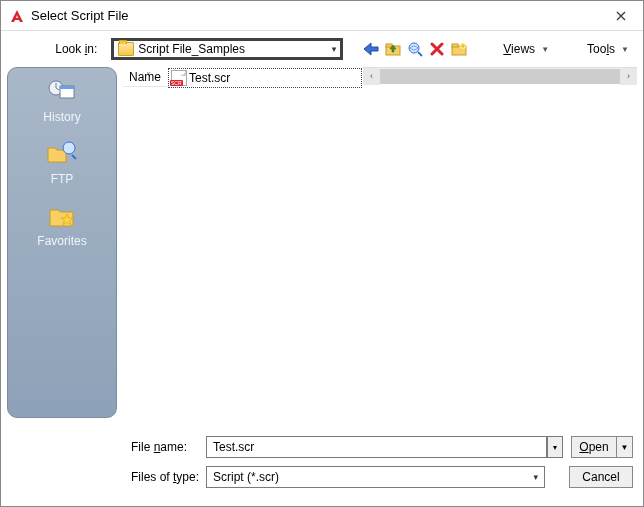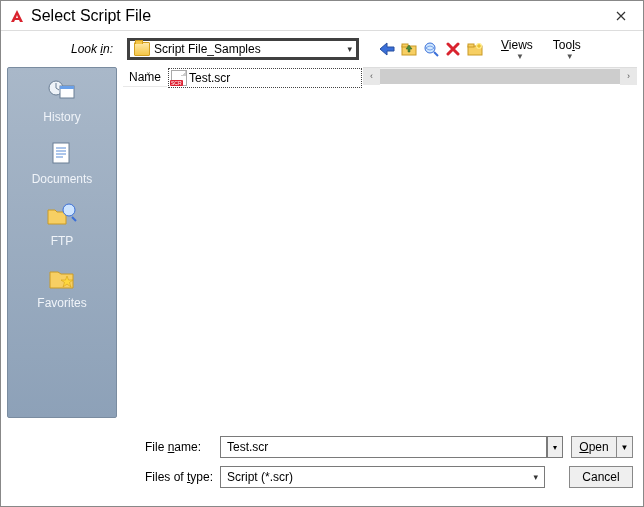--- a/index.html
+++ b/index.html
@@ -1,62 +1,62 @@
 <!DOCTYPE html>
 <html><head>
   <meta charset="utf-8">
   <style>
     * { box-sizing: border-box; font-family: "Segoe UI", Tahoma, sans-serif; font-size: 12px; }
     body { margin: 0; padding: 0; background: #fff; width: 644px; height: 507px; border: 1px solid #888; display: flex; flex-direction: column; }
     
     
     .titlebar { height: 30px; display: flex; align-items: center; padding: 0 0 0 8px; border-bottom: 1px solid #ddd; }
     .app-icon { width: 16px; height: 16px; margin-right: 6px; display: flex; align-items: center; justify-content: center; }
-    .title-text { flex: 1; font-size: 16px; }
+    .title-text { flex: 1; font-size: 13px; }
     .close-btn { width: 45px; height: 30px; display: flex; align-items: center; justify-content: center; cursor: pointer; }
     
     
     .toolbar { height: 32px; display: flex; align-items: center; padding: 6px 10px 2px 10px; gap: 6px; }
-    .lookin-label { width: 110px; text-align: right; padding-right: 8px; font-style: italic; }
+    .lookin-label { width: 110px; text-align: right; padding-right: 8px; }
     .lookin-dropdown { flex: 0 0 232px; height: 22px; border: 3px solid #404040; background: #fff; display: flex; align-items: center; padding: 0 4px; }
     .folder-icon-small { width: 16px; height: 14px; background: linear-gradient(#ffe9a8,#f5c748); border: 1px solid #d4a020; border-radius: 1px; margin-right: 4px; position: relative; }
     .folder-icon-small::before { content:""; position:absolute; top:-3px; left:0; width:6px; height:3px; background:#f5c748; border:1px solid #d4a020; border-bottom:none; border-radius:1px 1px 0 0;}
     .lookin-text { flex: 1; }
     .dd-arrow { font-size: 9px; color: #333; }
     .tool-icons { display: flex; align-items: center; gap: 2px; margin-left: 12px; }
     .tb-icon { width: 20px; height: 20px; display: flex; align-items: center; justify-content: center; border: 1px solid transparent; cursor: pointer; }
-    .menu-btn { margin-left: 6px; display: flex; align-items: center; cursor: pointer; padding: 2px 4px; flex-direction: column; }
+    .menu-btn { margin-left: 24px; display: flex; align-items: center; cursor: pointer; padding: 2px 4px; }
     .menu-btn .arrow { font-size: 8px; margin-left: 6px; color: #555; }
     
     
     .main { flex: 1; display: flex; padding: 4px 6px 6px 6px; gap: 6px; overflow: hidden; }
     
     
-    .sidebar { width: 110px; background: linear-gradient(#a9b8c9, #8da1b8); border: 1px solid #7a8ca0; display: flex; flex-direction: column; align-items: center; padding-top: 10px; border-radius: 2px; }
+    .sidebar { width: 110px; background: linear-gradient(#a9b8c9, #8da1b8); border: 1px solid #7a8ca0; display: flex; flex-direction: column; align-items: center; padding-top: 10px; border-radius: 10px; }
     .side-item { display: flex; flex-direction: column; align-items: center; margin-bottom: 16px; color: #f0f4f9; font-size: 11px; cursor: pointer; }
     .side-icon { width: 32px; height: 28px; margin-bottom: 4px; display: flex; align-items: center; justify-content: center; }
     
     
     .file-area { flex: 1; display: flex; flex-direction: row; }
     .list-header { height: 20px; display: flex; align-items: center; padding: 0 6px; border-bottom: 1px solid #e8e8e8; position: relative; }
     .sort-marker { position: absolute; left: 50%; top: 0; font-size: 8px; color: #777; }
     .file-list { flex: 1; border: none; background: #fff; padding: 2px; overflow: auto; }
     .file-row { display: flex; align-items: center; height: 18px; padding: 0 2px; }
     .file-row.selected { outline: 1px dotted #444; }
     .scr-icon { width: 16px; height: 16px; margin-right: 2px; position: relative; background: #fff; border: 1px solid #aaa; }
     .scr-icon::after { content:"SCR"; position:absolute; bottom:-1px; left:-2px; font-size:5px; background:#d23; color:#fff; padding:0 1px; line-height:6px; border-radius:1px;}
     .scr-icon::before { content:""; position:absolute; top:0; right:0; width:5px; height:5px; background: linear-gradient(135deg,#fff 50%,#ccc 50%);}
     
     .hscroll { height: 17px; background: #f0f0f0; border-top: 1px solid #ddd; display: flex; align-items: center; }
     .hs-arrow { width: 17px; height: 17px; background: #e8e8e8; display: flex; align-items: center; justify-content: center; font-size: 9px; color: #555; }
     .hs-thumb { width: 240px; height: 15px; background: #cdcdcd; margin-left: 0; }
     .hs-track { flex: 1; }
     
     
-    .bottom { padding: 12px 10px 10px 24px; }
+    .bottom { padding: 12px 10px 10px 10px; }
     .bottom-row { display: flex; align-items: center; margin-bottom: 8px; }
     .blabel { text-align: left; padding-right: 4px; padding-left: 120px; white-space: nowrap;}
     .bottom-left-pad { flex-basis: 195px; flex-shrink:0; text-align:left; display:flex; align-items:center;}
     .binput-wrap { flex: 1; display: flex; align-items: stretch; height: 22px; }
     .binput { flex: 1; border: 1px solid #7a7a7a; padding: 2px 6px; outline: none; background:#fff;}
     .binput.select { display: flex; align-items: center; justify-content: space-between; }
     .btn { width: 60px; height: 22px; margin-left: 8px; border: 1px solid #888; background: #efefef; cursor: pointer; display: flex; align-items: center; justify-content: center; }
     .btn.split { width: 46px; margin-right: 0; }
     .dd-small { width: 16px; height: 22px; border: 1px solid #888; border-left: none; background: #efefef; display: flex; align-items: center; justify-content: center; font-size: 8px; cursor: pointer; }
     .u { text-decoration: underline; }
@@ -138,32 +138,20 @@
             <circle cx="10" cy="10" r="7" fill="#eef3f8" stroke="#6b7f95"></circle>
             <path d="M10 5 L10 10 L13 12" stroke="#6b7f95" fill="none"></path>
             <rect x="14" y="8" width="14" height="12" fill="#fff" stroke="#6b7f95"></rect>
             <rect x="14" y="8" width="14" height="3" fill="#6aa0e8"></rect>
           </svg>
       </div>
       <span>History</span>
     </div>
     <div class="side-item">
       <div class="side-icon">
-        <svg width="28" height="28" viewBox="0 0 28 28">
-            <rect x="5" y="3" width="16" height="20" fill="#fff" stroke="#6b7f95"></rect>
-            <line x1="8" y1="8" x2="18" y2="8" stroke="#5a8dd6"></line>
-            <line x1="8" y1="11" x2="18" y2="11" stroke="#5a8dd6"></line>
-            <line x1="8" y1="14" x2="18" y2="14" stroke="#5a8dd6"></line>
-            <line x1="8" y1="17" x2="15" y2="17" stroke="#5a8dd6"></line>
-          </svg>
-      </div>
-      <span>Documents</span>
-    </div>
-    <div class="side-item">
-      <div class="side-icon">
         <svg width="32" height="28" viewBox="0 0 32 28">
             <path d="M2 8 L2 22 L20 22 L20 10 L11 10 L9 8 Z" fill="#f7cf63" stroke="#c99a26"></path>
             <circle cx="23" cy="8" r="6" fill="#cde4ff" stroke="#3a6fd8"></circle>
             <path d="M26 15 L30 19" stroke="#3a6fd8" stroke-width="2"></path>
           </svg>
       </div>
       <span>FTP</span>
     </div>
     <div class="side-item">
       <div class="side-icon">

